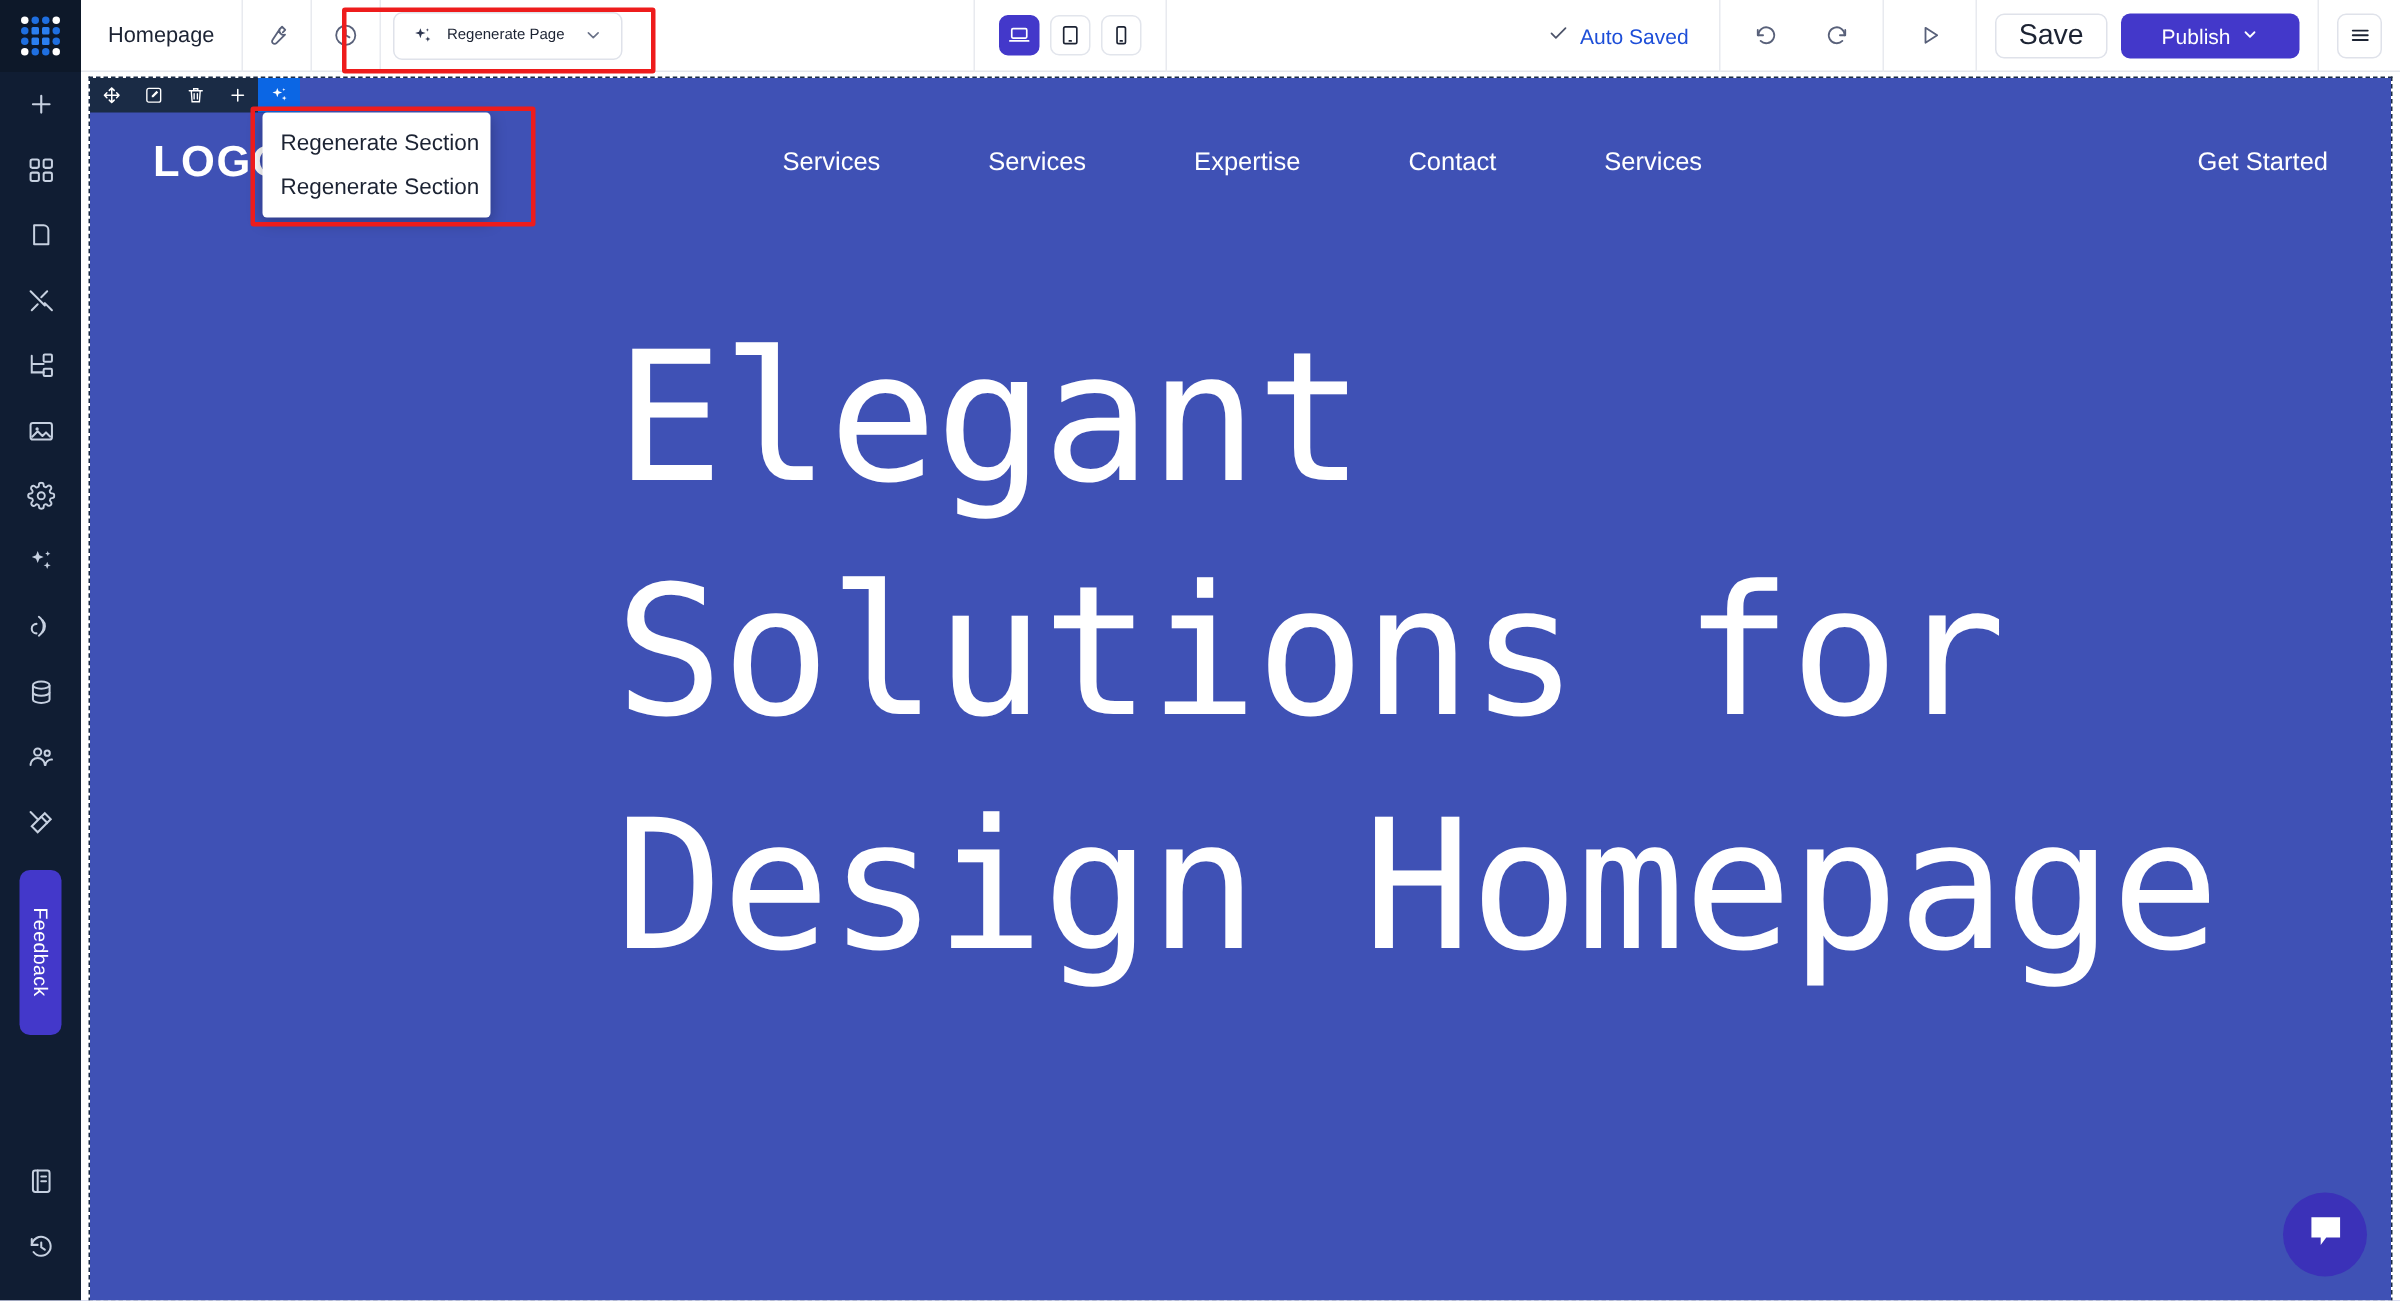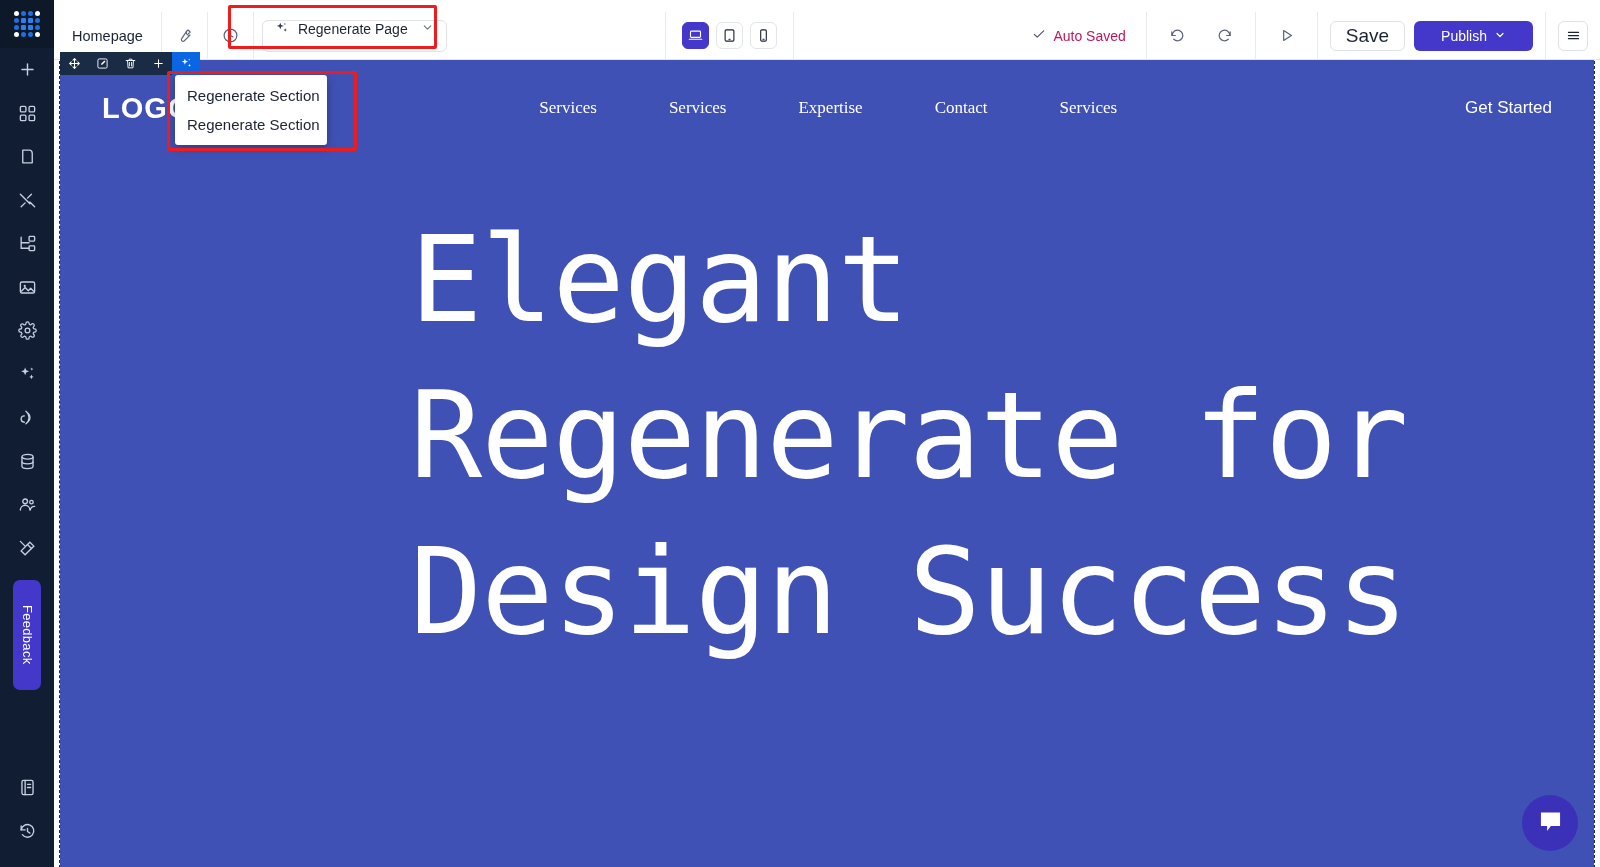--- a/index.html
+++ b/index.html
@@ -53,21 +53,21 @@
     cursor: pointer;
   }
   .feedback-tab span {
     writing-mode: vertical-rl;
     color: #ffffff; font-size: 13px; letter-spacing: .3px;
   }
   .rail-bottom { margin-top: auto; padding-bottom: 14px; width: 54px; }
 
   
   .topbar {
-    position: absolute; left: 54px; top: 12px;
+    position: absolute; left: 54px; top: 0;
     width: 1546px; height: 48px;
     background: #ffffff;
     border-bottom: 1px solid #e3e6ec;
     display: flex; align-items: center;
     z-index: 30;
   }
   .tb-sep { width: 1px; height: 48px; background: #e8eaef; flex: 0 0 auto; }
   .tb-page {
     padding: 0 18px; height: 48px; display: flex; align-items: center;
     font-size: 14.5px; color: #1c2333; cursor: pointer;
@@ -76,24 +76,24 @@
     width: 45px; height: 48px; display: flex; align-items: center; justify-content: center;
     color: #59617a; cursor: pointer;
   }
   .tb-icobtn svg { width: 17px; height: 17px; }
 
   .regen-wrap {
     position: relative; margin-left: 8px;
     display: flex; align-items: center;
   }
   .regen-btn {
-    display: flex; gap: 9px;
+    display: flex; align-items: center; gap: 9px;
     height: 32px; padding: 0 12px;
     border: 1px solid #dfe2ea; border-radius: 6px;
-    background: #ffffff; font-size: 14px; color: #1c2333;
+    background: #ffffff; font-size: 10px; color: #1c2333;
     cursor: pointer;
   }
   .regen-btn .spark { color: #2e3650; display: flex; }
   .regen-btn .spark svg { width: 14px; height: 14px; }
   .regen-btn .chev { color: #6b7389; display: flex; margin-left: 4px; }
   .regen-btn .chev svg { width: 13px; height: 13px; }
 
   .tb-mid {
     display: flex; align-items: center; gap: 7px;
     padding: 0 16px;
@@ -104,21 +104,21 @@
     display: flex; align-items: center; justify-content: center;
     color: #1c2333; cursor: pointer;
   }
   .dev-btn.active { background: #4338ca; border-color: #4338ca; color: #ffffff; }
   .dev-btn svg { width: 15px; height: 15px; }
 
   .tb-spacer { flex: 1 1 auto; }
 
   .autosaved {
     display: flex; align-items: flex-end; gap: 7px;
-    padding: 0 20px; font-size: 14px; color: #be185d;
+    padding: 0 20px; font-size: 14px; color: #1d4ed8;
   }
   .autosaved svg { width: 14px; height: 14px; color: #4c5369; }
 
   .tb-actions { display: flex; align-items: center; gap: 2px; padding: 0 8px; }
   .tb-right { display: flex; align-items: center; gap: 9px; padding: 0 12px; }
   .btn-save {
     height: 30px; padding: 0 15px; border-radius: 6px;
     border: 1px solid #dfe2ea; background: #ffffff;
     font-size: 19px; color: #1c2333; cursor: pointer;
     font-family: "Liberation Sans", sans-serif;
@@ -161,21 +161,21 @@
   .site-logo {
     color: #ffffff; font-size: 29px; font-weight: bold;
     letter-spacing: 1px; font-family: "Liberation Sans", sans-serif;
   }
   .site-nav {
     flex: 1 1 auto; display: flex; align-items: center; justify-content: center;
     gap: 72px;
   }
   .site-nav a {
     color: #ffffff; text-decoration: none; font-size: 17px;
-    font-family: Liberation Serif, serif; cursor: pointer;
+    font-family: Liberation Sans, sans-serif; cursor: pointer;
   }
   .site-cta {
     color: #ffffff; font-size: 17px; cursor: pointer;
     font-family: "Liberation Sans", sans-serif;
   }
 
   .hero {
     position: absolute; left: 0; right: 0; top: 150px; bottom: 0;
     padding: 0 60px;
   }
@@ -507,21 +507,21 @@
           <a>Services</a>
           <a>Services</a>
           <a>Expertise</a>
           <a>Contact</a>
           <a>Services</a>
         </div>
         <div class="site-cta">Get Started</div>
       </div>
 
       <div class="hero">
-        <h1>Elegant Regenerate for Design Success</h1>
+        <h1>Elegant Solutions for Design Homepage</h1>
       </div>
 
     </div>
 
     <div class="chat-fab">
       <span>
         <svg viewBox="0 0 24 24" fill="currentColor">
             <path d="M3.5 4h17v12h-8.2L9 20.5V16H3.5z"></path>
           </svg>
       </span>

